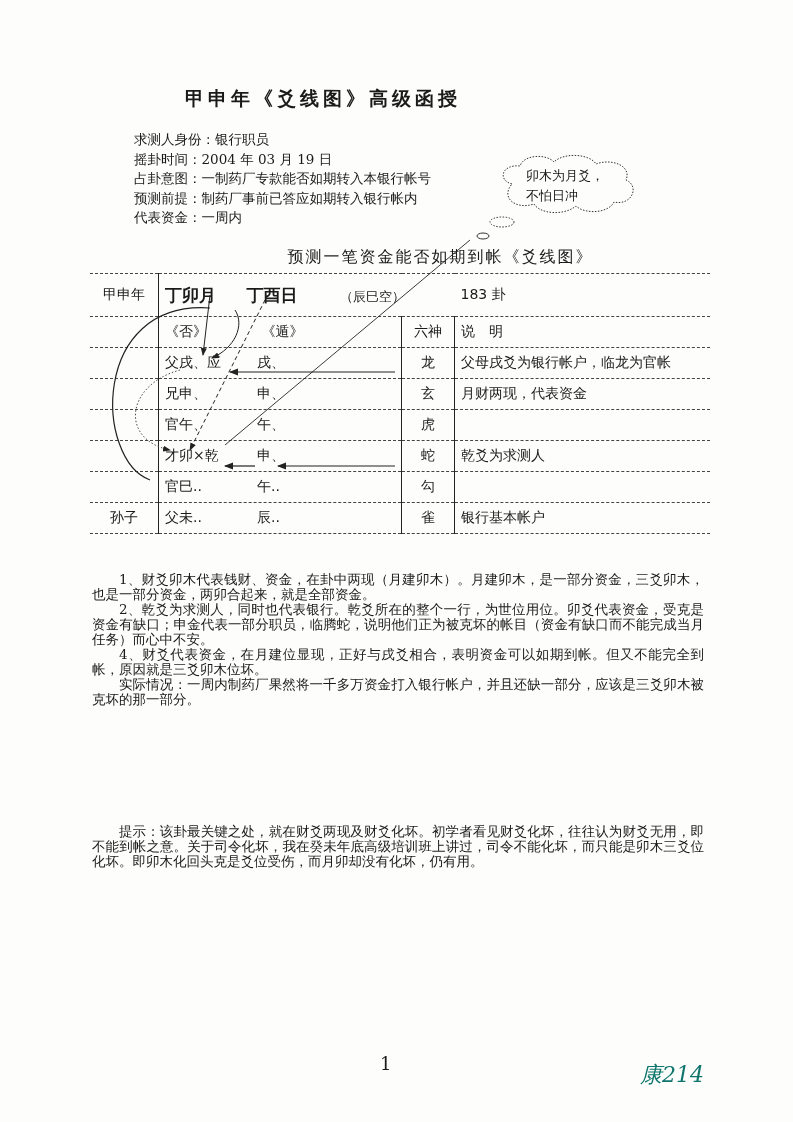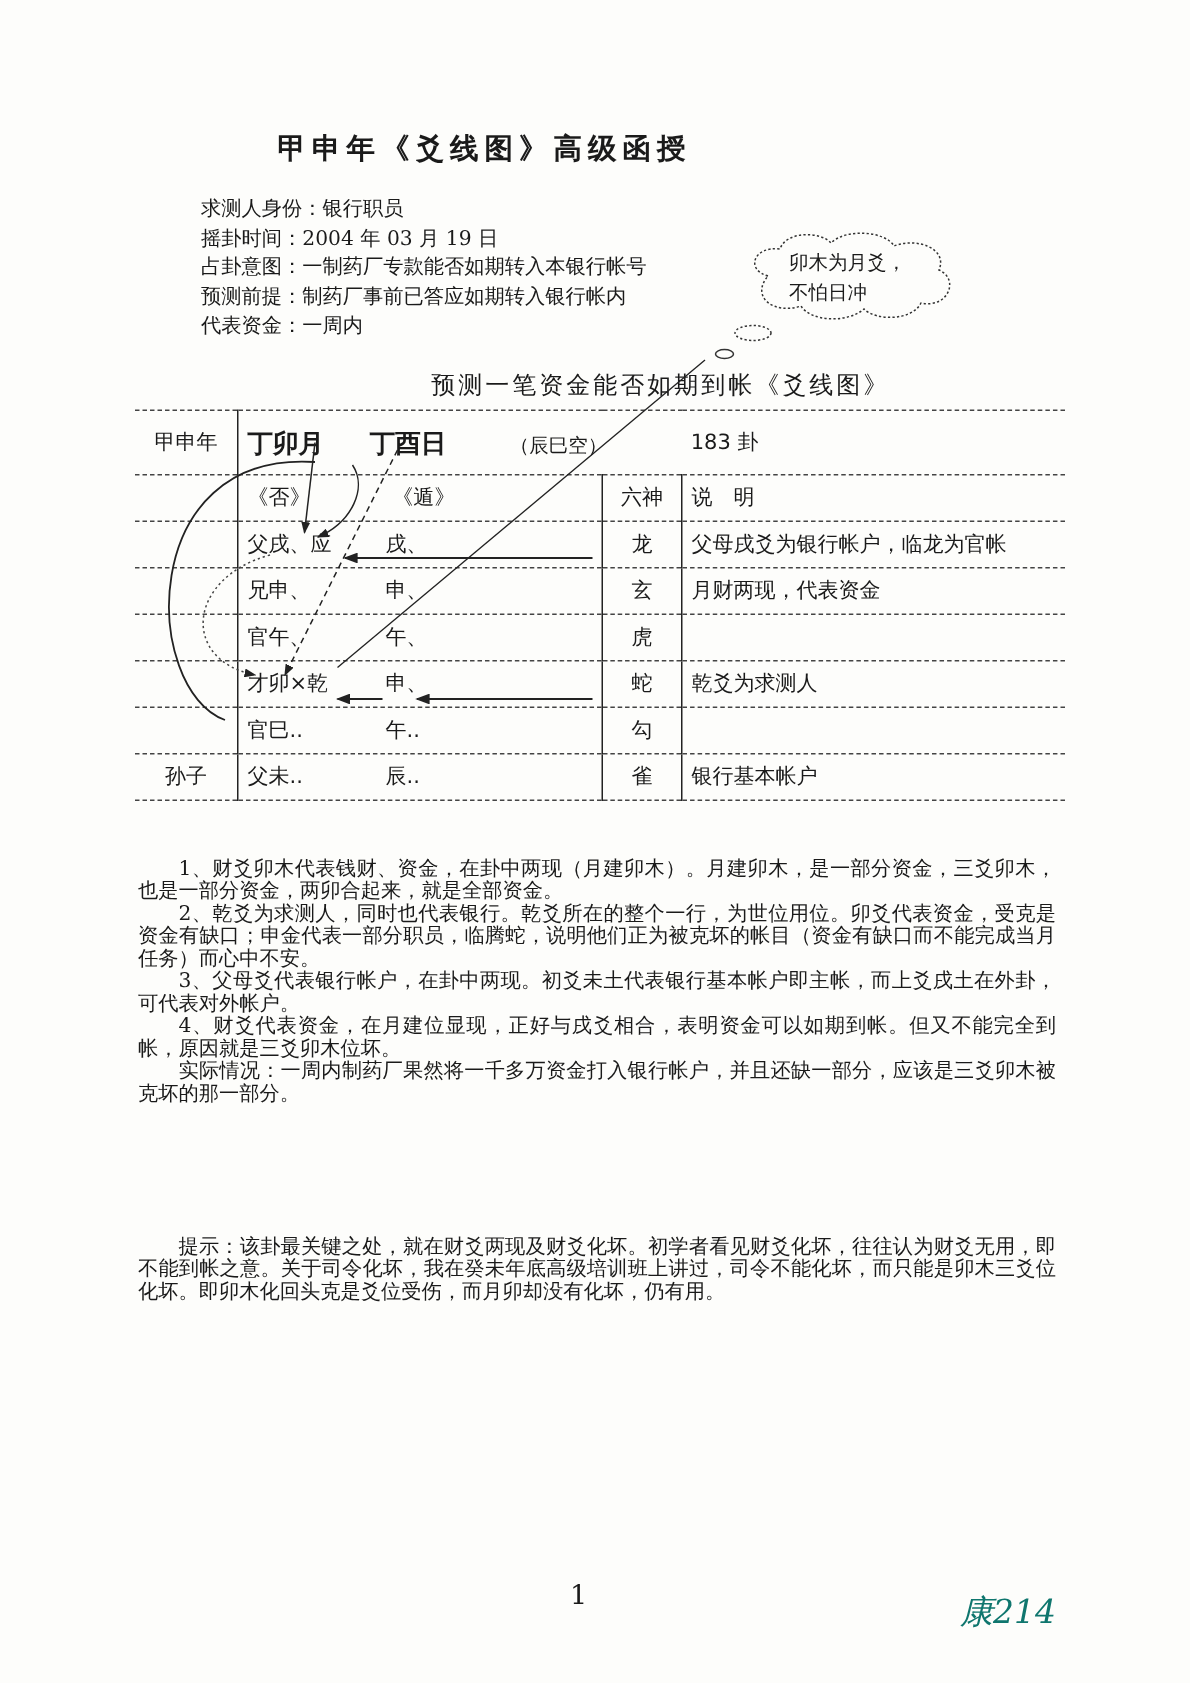--- a/index.html
+++ b/index.html
@@ -149,21 +149,20 @@
 
   <path d="M395,372 L230,372" fill="none" stroke="#222" stroke-width="1.2" marker-end="url(#ah)"></path>
 
   <path d="M395,466 L278,466" fill="none" stroke="#222" stroke-width="1.2" marker-end="url(#ah)"></path>
   <path d="M255,466 L225,466" fill="none" stroke="#222" stroke-width="1.2" marker-end="url(#ah)"></path>
 </svg>
 
 <div class="abs para p1">
   <p>1、财爻卯木代表钱财、资金，在卦中两现（月建卯木）。月建卯木，是一部分资金，三爻卯木，也是一部分资金，两卯合起来，就是全部资金。</p>
   <p>2、乾爻为求测人，同时也代表银行。乾爻所在的整个一行，为世位用位。卯爻代表资金，受克是资金有缺口；申金代表一部分职员，临腾蛇，说明他们正为被克坏的帐目（资金有缺口而不能完成当月任务）而心中不安。</p>
-  <p>3、父母爻代表银行帐户，在卦中两现。初爻未土代表银行基本帐户即主帐，而上爻戌土在外卦，可代表对外帐户。</p>
   <p>4、财爻代表资金，在月建位显现，正好与戌爻相合，表明资金可以如期到帐。但又不能完全到帐，原因就是三爻卯木位坏。</p>
   <p>实际情况：一周内制药厂果然将一千多万资金打入银行帐户，并且还缺一部分，应该是三爻卯木被克坏的那一部分。</p>
 </div>
 
 <div class="abs para hint">
   <p>提示：该卦最关键之处，就在财爻两现及财爻化坏。初学者看见财爻化坏，往往认为财爻无用，即不能到帐之意。关于司令化坏，我在癸未年底高级培训班上讲过，司令不能化坏，而只能是卯木三爻位化坏。即卯木化回头克是爻位受伤，而月卯却没有化坏，仍有用。</p>
 </div>
 
 <div class="abs pagenum">1</div>
 <div class="abs sign">康214</div>

